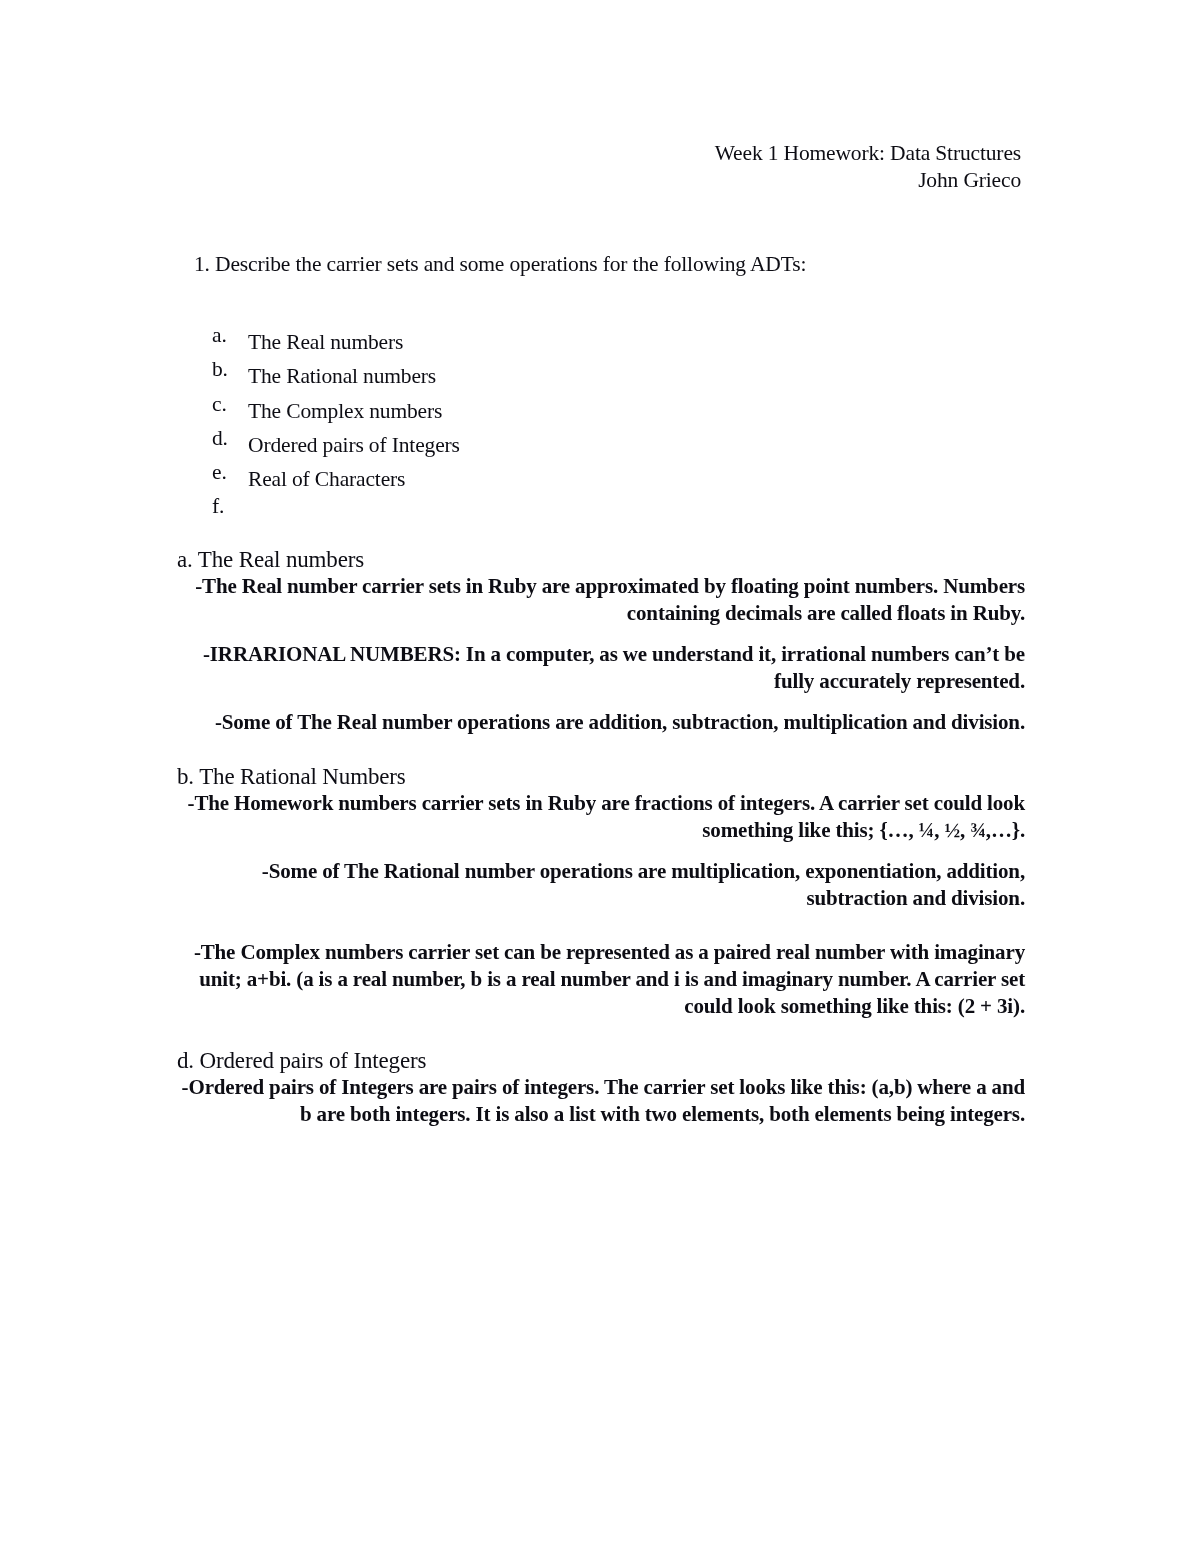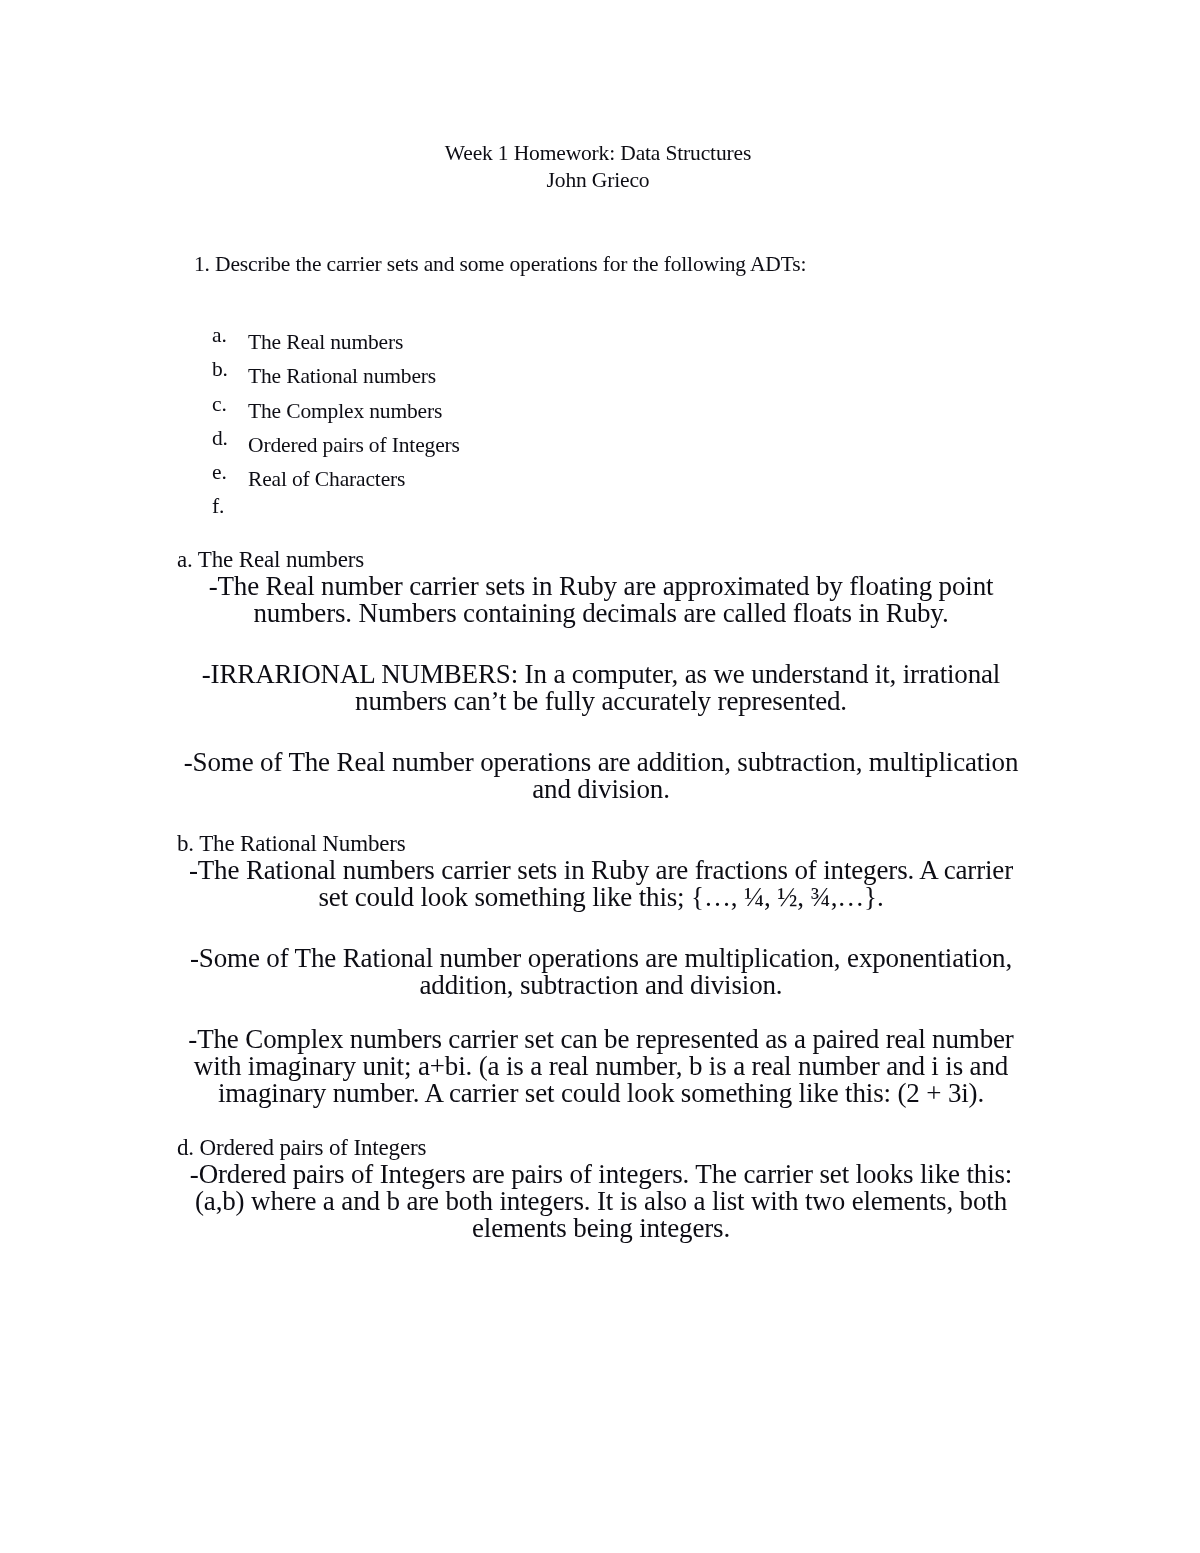--- a/index.html
+++ b/index.html
@@ -18,43 +18,44 @@
     color: #0d0d14;
     -webkit-font-smoothing: antialiased;
   }
   .content {
     position: absolute;
     left: 177px;
     top: 140px;
     width: 850px;
   }
   .title-block {
-    text-align: center;
+    text-align: right;
     width: 846px;
     margin-left: -2px;
   }
   .title-line {
     font-size: 21.5px;
     line-height: 27px;
     letter-spacing: -0.15px;
     white-space: nowrap;
   }
   .gap-1 { height: 27px; }
   .gap-half { height: 13px; }
 
   .para {
-    font-size: 27px;
+    font-size: 21px;
     line-height: 27px;
     letter-spacing: -0.15px;
-    text-align: center;
+    text-align: right;
     margin: 0;
     width: 848px;
+    font-weight: bold;
   }
   .para + .para {
-    margin-top: 34px;
+    margin-top: 14px;
   }
   .heading {
     font-size: 23px;
     line-height: 27px;
     letter-spacing: -0.15px;
     margin: 0;
     white-space: nowrap;
   }
   .prompt {
     font-size: 21.5px;
@@ -135,21 +136,21 @@
       <p class="heading">a.  The Real numbers</p>
       <p class="para">-The Real number carrier sets in Ruby are approximated by floating point numbers. Numbers containing decimals are called floats in Ruby.</p>
       <p class="para">-IRRARIONAL NUMBERS:  In a computer, as we understand it, irrational numbers can’t be fully accurately represented.</p>
       <p class="para">-Some of The Real number operations are addition, subtraction, multiplication and division.</p>
     </div>
 
     <div class="block-gap"></div>
 
     <div>
       <p class="heading">b.  The Rational Numbers</p>
-      <p class="para">-The Rational numbers carrier sets in Ruby are fractions of integers.  A carrier set could look something like this; {…, ¼, ½, ¾,…}.</p>
+      <p class="para">-The Homework numbers carrier sets in Ruby are fractions of integers.  A carrier set could look something like this; {…, ¼, ½, ¾,…}.</p>
       <p class="para">-Some of The Rational number operations are multiplication, exponentiation, addition, subtraction and division.</p>
     </div>
 
     <div class="block-gap"></div>
 
     <div>
       <p class="para">-The Complex numbers carrier set can be represented as a paired real number with imaginary unit; a+bi.  (a is a real number, b is a real number and i is and imaginary number.  A carrier set could look something like this:  (2 + 3i).</p>
     </div>
 
     <div class="block-gap"></div>

